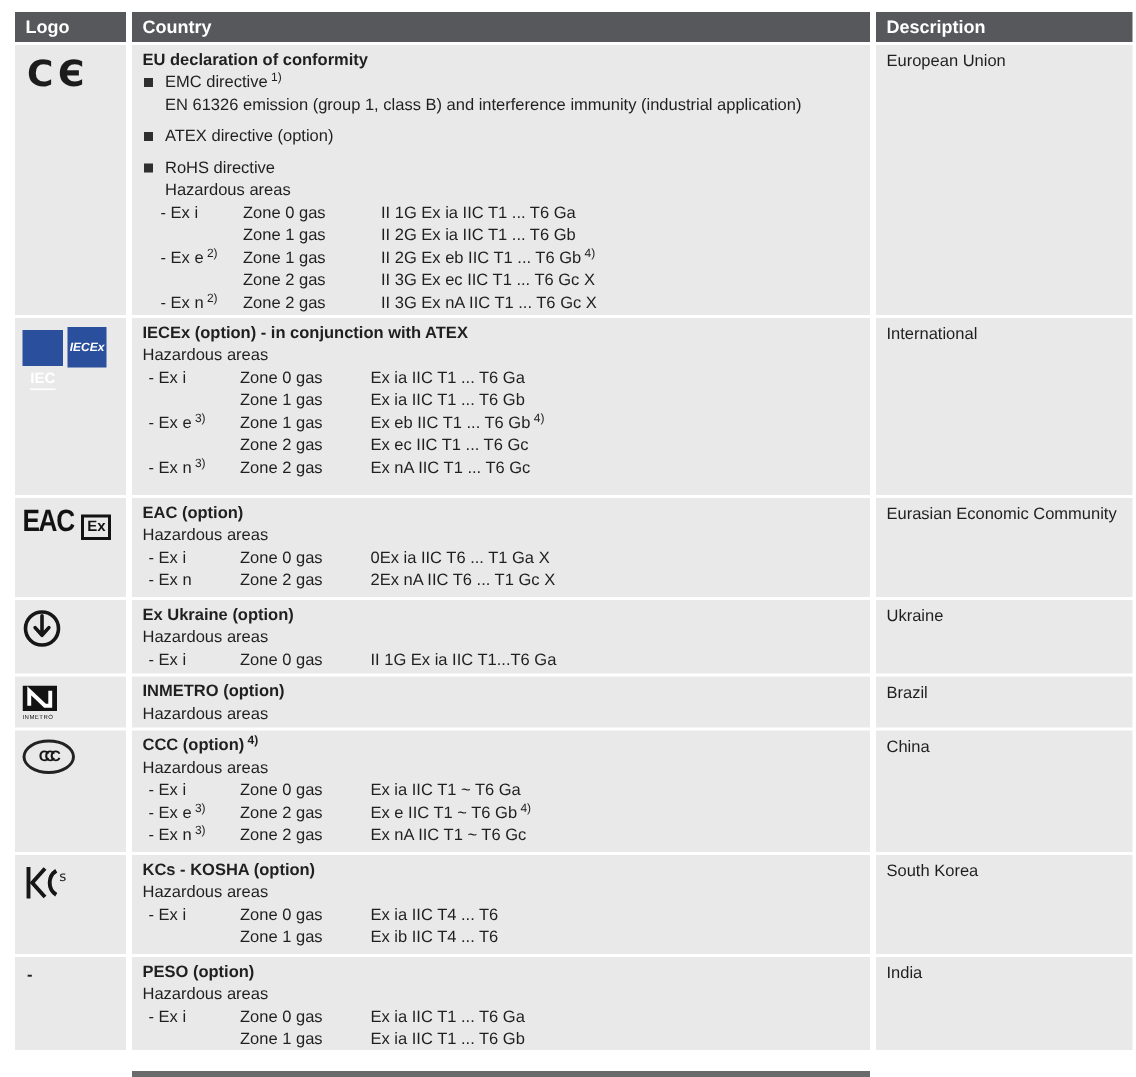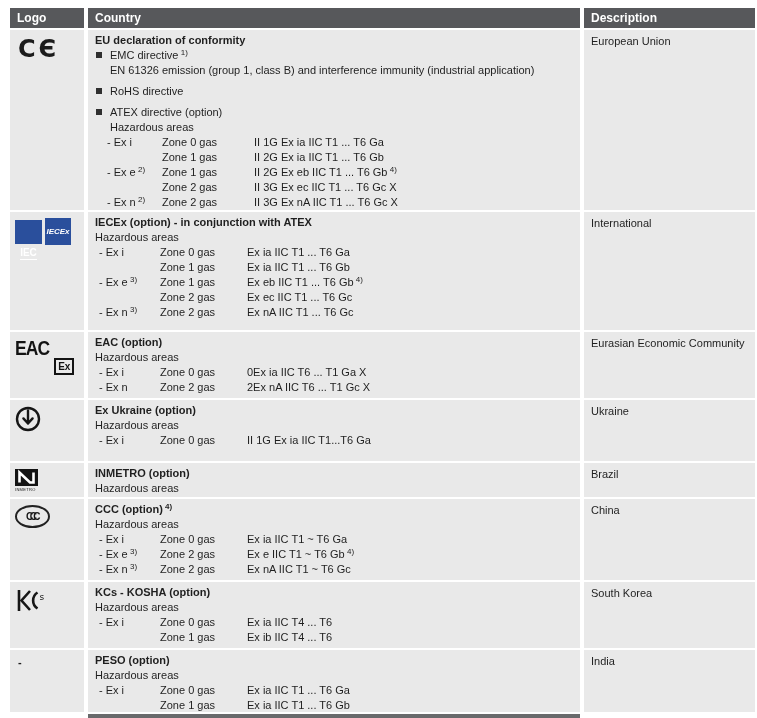--- a/index.html
+++ b/index.html
@@ -38,21 +38,21 @@
           display:inline-flex;align-items:center;justify-content:center;
           font-size:10px;font-weight:bold;}
   .lg-iec span{border-bottom:1px solid #fff;padding-bottom:1px;margin-top:42px;}
   .lg-iecex{background:var(--iec-blue,#2a4f9c);color:#fff;width:26px;height:27px;
             display:inline-flex;align-items:center;justify-content:center;
             font-size:8px;font-weight:bold;font-style:italic;}
   .lg-eac-wrap{display:inline-flex;align-items:flex-start;gap:2px;}
   .lg-eac{font-size:19px;font-weight:bold;letter-spacing:-1px;line-height:20px;color:#131313;
           transform:scale(0.92,1.08);transform-origin:left top;}
   .lg-eacex{border:2px solid #131313;font-size:10px;font-weight:bold;color:#131313;
-            height:13px;line-height:13px;padding:0 2px;margin-top:20px;}
+            height:13px;line-height:13px;padding:0 2px;margin-top:5px;}
   .lg-ccc{border:2px solid #222;border-radius:50%;width:29px;height:19px;box-sizing:content-box;
           display:inline-flex;align-items:center;justify-content:center;
           font-weight:bold;font-size:10px;letter-spacing:-3.5px;padding-right:2px;color:#161616;}
   .inmetro-wrap{display:inline-flex;flex-direction:column;align-items:flex-start;}
   .inmetro-text{font-size:4px;letter-spacing:.3px;margin-top:1px;color:#131313;}
   .lg-dash{font-weight:bold;padding-left:3px;}
   .cutoff{position:absolute;left:88px;top:714px;width:492px;height:4px;background:#696a6c;}
 </style>
 </head>
 <body>
@@ -69,22 +69,22 @@
           <span class="lg-ce">CЄ</span>
           <svg width="32" height="28" viewBox="0 0 32 28">
             <polygon points="8.5,1.5 23.5,1.5 30.5,14 23.5,26.5 8.5,26.5 1.5,14" fill="none" stroke="#1c1c1c" stroke-width="2.2" stroke-linejoin="round"></polygon>
             <text x="16" y="18.5" text-anchor="middle" font-size="12" font-style="italic" font-weight="bold" fill="#1c1c1c">Ɛx</text>
           </svg>
         </div>
         <div class="cell desc-cell">
           <div class="line title">EU declaration of conformity</div>
           <div class="line bullet-line"><span class="sq"></span><span>EMC directive</span><sup> 1)</sup></div>
           <div class="line plain ind">EN 61326 emission (group 1, class B) and interference immunity (industrial application)</div>
+          <div class="line bullet-line gap"><span class="sq"></span><span>ATEX directive (option)</span></div>
           <div class="line bullet-line gap"><span class="sq"></span><span>RoHS directive</span></div>
-          <div class="line bullet-line gap"><span class="sq"></span><span>ATEX directive (option)</span></div>
           <div class="line plain ind">Hazardous areas</div>
           <div class="zone-row">
             <span>- Ex i</span>
             <span>Zone 0 gas</span>
             <span>II 1G Ex ia IIC T1 ... T6 Ga</span>
           </div>
           <div class="zone-row">
             <span></span>
             <span>Zone 1 gas</span>
             <span>II 2G Ex ia IIC T1 ... T6 Gb</span>
@@ -161,21 +161,21 @@
             <span>0Ex ia IIC T6 ... T1 Ga X</span>
           </div>
           <div class="zone-row">
             <span>- Ex n</span>
             <span>Zone 2 gas</span>
             <span>2Ex nA IIC T6 ... T1 Gc X</span>
           </div>
         </div>
         <div class="cell country-cell">Eurasian Economic Community</div>
       </div>
-      <div class="trow row-ua" style="height: 61px;">
+      <div class="trow row-ua" style="height: 49px;">
         <div class="cell logo-cell">
           <svg width="26" height="26" viewBox="0 0 26 26">
             <circle cx="13" cy="13" r="11" fill="none" stroke="#161616" stroke-width="2.4"></circle>
             <path d="M13 4.5 V17 M13 17.5 L8.4 12.4 M13 17.5 L17.6 12.4" stroke="#161616" stroke-width="2.4" fill="none" stroke-linecap="round"></path>
           </svg>
         </div>
         <div class="cell desc-cell">
           <div class="line title">Ex Ukraine (option)</div>
           <div class="line plain">Hazardous areas</div>
           <div class="zone-row">

